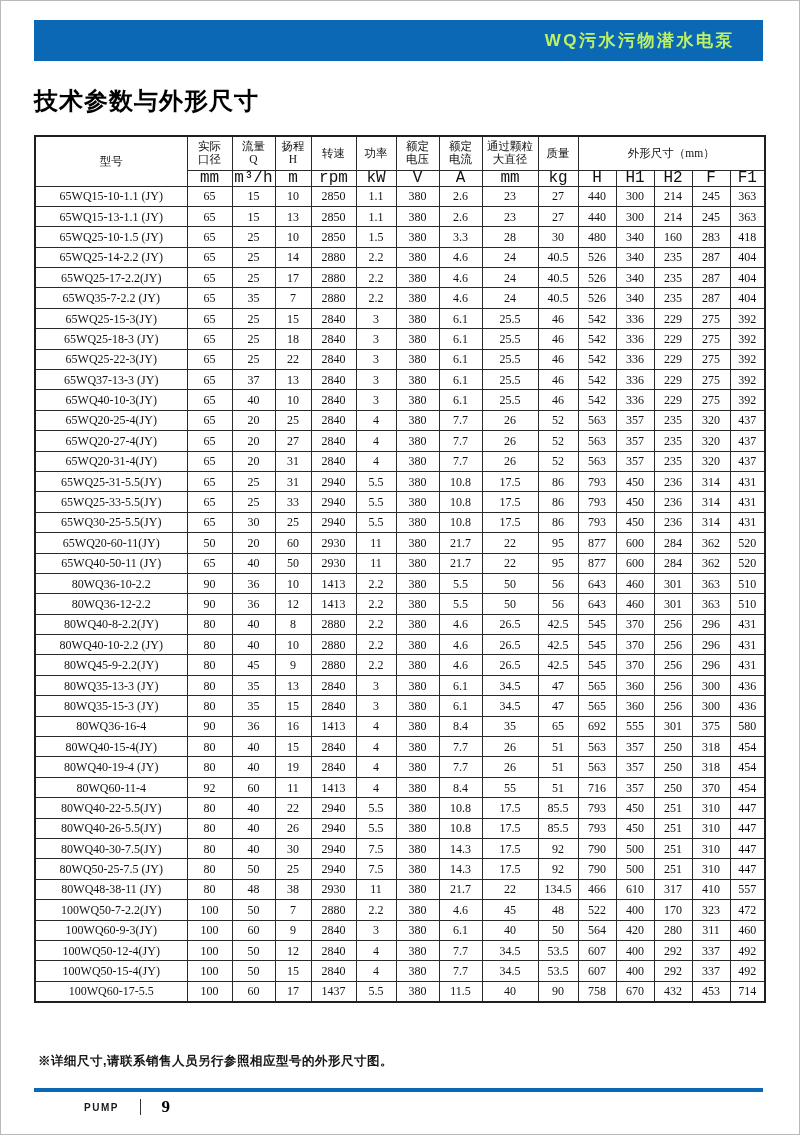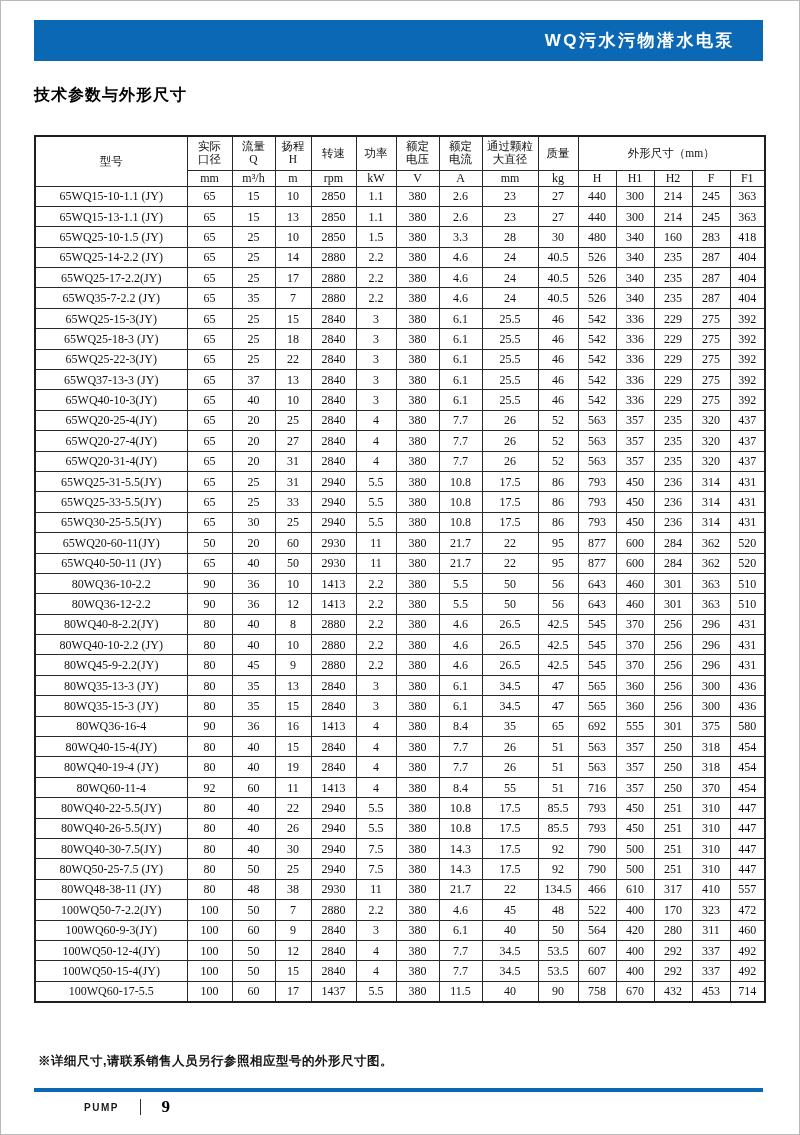--- a/index.html
+++ b/index.html
@@ -11,43 +11,43 @@
     position:relative;
     font-family:"Liberation Sans", sans-serif;
   }
   .banner {
     position:absolute; left:33px; top:19px;
     width:729px; height:41px;
     display:flex; align-items:center; justify-content:flex-end;
     padding-right:28px;
   }
   .banner-title {
-    color:#ffffff; font-size:17px; font-weight:bold; letter-spacing:2.5px;
+    color:#bef264; font-size:17px; font-weight:bold; letter-spacing:2.5px;
     font-family:"Liberation Sans", sans-serif;
   }
   .page-title {
     position:absolute; left:33px; top:84px;
-    font-size:16px; font-weight:bold; color:#000; letter-spacing:1px;
+    font-size:24px; font-weight:bold; color:#000; letter-spacing:1px;
     margin:0;
   }
   table.spec {
     position:absolute; left:33px; top:134px;
     width:730px; border-collapse:collapse; table-layout:fixed;
     font-family:"Liberation Serif", serif;
     border:2px solid #1f1f1f;
   }
   table.spec th, table.spec td {
     border:1px solid #2a2a2a;
     text-align:center; vertical-align:middle;
     padding:0; color:#111;
     overflow:hidden;
   }
   table.spec thead th { font-weight:normal; font-size:11.5px; line-height:13px; }
   table.spec thead tr.h1 th { height:34px; }
-  table.spec thead tr.h2 th { height:16px; font-size:12px; }
+  table.spec thead tr.h2 th { height:16px; font-size:16px;font-family:Liberation Mono, monospace; }
   .hlabel { white-space:pre-line; }
   table.spec tbody td { height:20.4px; font-size:12px; line-height:12px; }
   table.spec tbody td:first-child { font-size:12px;margin-top:24px; }
   .footnote {
     position:absolute; left:34px; top:1049px;
     font-size:12.5px; font-weight:bold; color:#151515; letter-spacing:0.5px;
     margin:3px;
   }
   .footer-line {
     position:absolute; left:33px; top:1087px;

